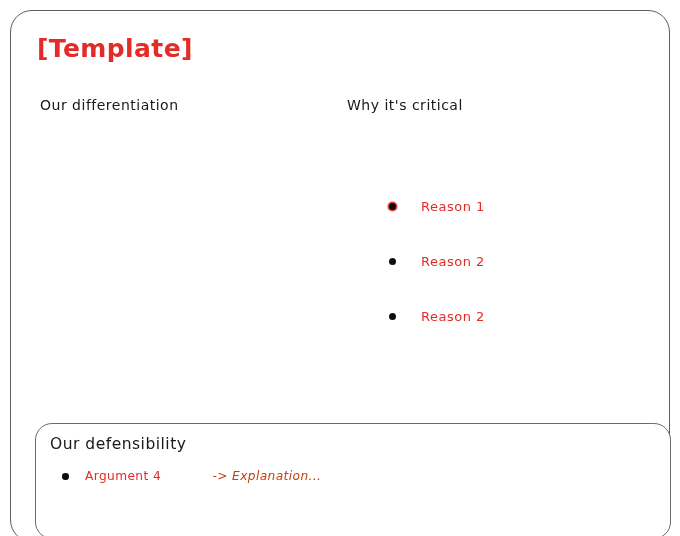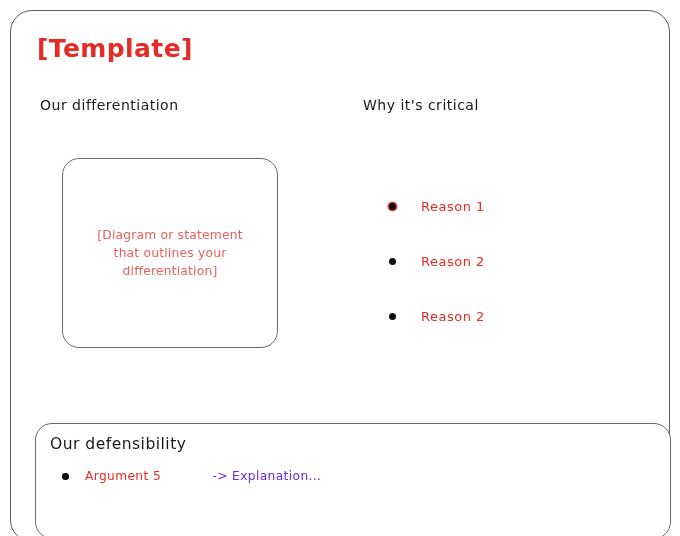--- a/index.html
+++ b/index.html
@@ -46,21 +46,21 @@
   .col-heading {
     position: absolute;
     font-family: "DejaVu Sans", sans-serif;
     font-size: 14px;
     font-weight: 400;
     letter-spacing: 0.5px;
     color: #181818;
     white-space: nowrap;
   }
   .col-heading.left  { left: 29px;  top: 86px; }
-  .col-heading.right { left: 352px; top: 86px; }
+  .col-heading.right { left: 336px; top: 86px; }
 
   
   .diagram-box {
     position: absolute;
     left: 51px;
     top: 147px;
     width: 216px;
     height: 190px;
     box-sizing: border-box;
     border: 1.1px solid #6a6a6f;
@@ -164,43 +164,37 @@
     border-radius: 50%;
     background: #0d0d0d;
   }
   .argument-item .arg-label {
     display: inline-block;
     vertical-align: top;
   }
   .argument-item .arg-explanation {
     display: inline-block;
     vertical-align: top;
-    color: #6d28d9;
+    color: #c2410c;
+    font-style: italic;
   }
   .argument-item.row-1 .arg-explanation { margin-left: 47px; }
   .argument-item.row-2 .arg-explanation { margin-left: 56px; }
 </style>
 </head>
 <body>
 
 <div class="slide-frame">
 
   <div class="slide-title">[Template]</div>
 
   <div class="col-heading left">Our differentiation</div>
 
   <div class="col-heading right">Why it's critical</div>
 
-  <div class="diagram-box">
-    <div class="diagram-box-text">
-      <span>[Diagram or statement</span><br>
-      <span>that outlines your</span><br>
-      <span>differentiation]</span>
-    </div>
-  </div>
 
   <ul class="reason-list">
     <li class="reason-item first">
       <span class="dot"></span>
       <span>Reason 1</span>
     </li>
     <li class="reason-item">
       <span class="dot"></span>
       <span>Reason 2</span>
     </li>
@@ -209,19 +203,19 @@
       <span>Reason 2</span>
     </li>
   </ul>
 
   <div class="defensibility-box">
     <div class="defensibility-heading">Our defensibility</div>
 
     <ul class="argument-list">
       <li class="argument-item row-1">
         <span class="dot"></span>
-        <span class="arg-label">Argument 5</span>
+        <span class="arg-label">Argument 4</span>
         <span class="arg-explanation">-&gt; Explanation...</span>
       </li>
     </ul>
   </div>
 
 </div>
 
 </body></html>

